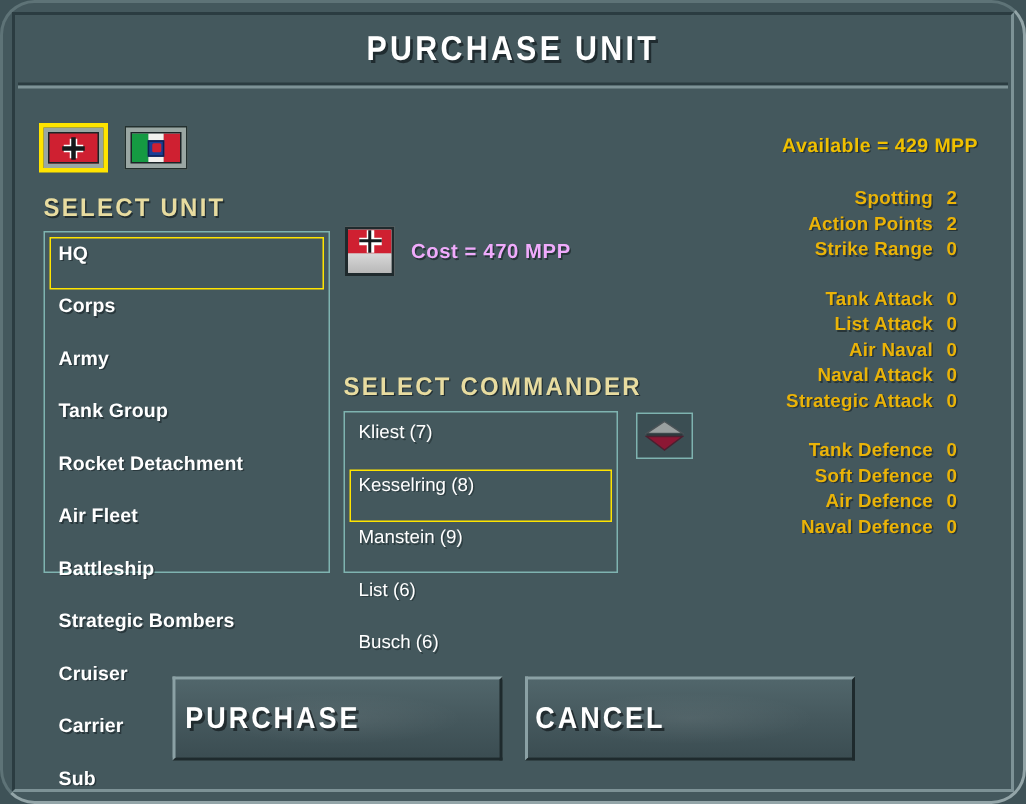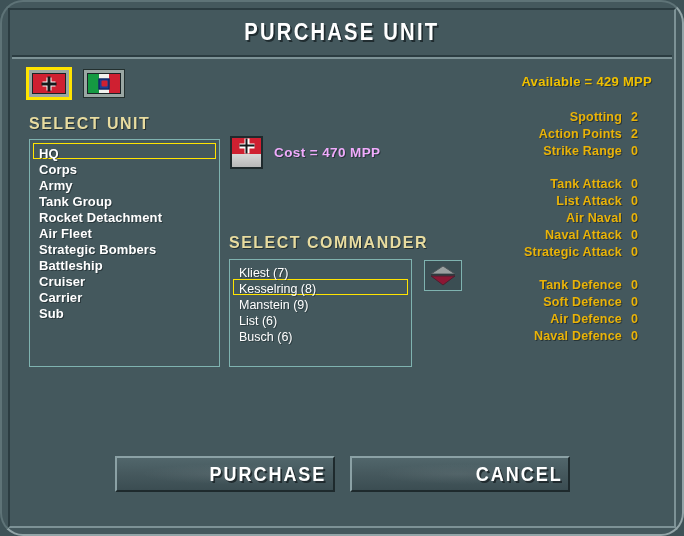--- a/index.html
+++ b/index.html
@@ -58,21 +58,21 @@
     position: absolute;
     left: 2px; top: 45px;
     width: 660px; height: 4px;
     border-top: 2px solid #2b3c41;
     border-bottom: 2px solid #7d9296;
   }
 
   
   #content {
     position: absolute;
-    left: 0; top: 41px;
+    left: 0; top: 56px;
     width: 664px; height: 467px; padding-left: 32px;
   }
 
   
   #flag-row {
     position: absolute;
     left: 18px; top: 18px;
     display: flex;
     gap: 13px;
   }
@@ -180,21 +180,21 @@
   .listbox {
     position: absolute;
     background: #44585d;
     border: 1px solid #7fb3b0;
     padding: 3px 0 4px 0;
   }
   #unit-list { left: 19px; top: 88px; width: 191px; height: 228px; }
   #cmdr-list { left: 219px; top: 208px; width: 183px; height: 108px; }
 
   .list-item {
-    height: 16px;
+    height: 35px;
     line-height: 19px;
     padding: 0 5px;
     margin: 0 3px;
     color: #ffffff;
     font-size: 13px;
     white-space: nowrap;
     cursor: pointer;
     border: 1px solid transparent;
   }
   #unit-list .list-item {
@@ -300,30 +300,30 @@
   
   #buttons {
     position: absolute;
     left: 0; bottom: 26px;
     width: 664px;
     display: flex;
     justify-content: center;
     gap: 15px;
   }
   .big-btn {
-    width: 220px; height: 36px;
+    width: 220px; height: 56px;
     position: relative;
     background: linear-gradient(180deg,#51666b 0%,#46595e 48%,#3b4d52 100%);
     border-top: 2px solid #8ba1a5;
     border-left: 2px solid #8ba1a5;
     border-right: 2px solid #1e2a2d;
     border-bottom: 2px solid #1e2a2d;
     display: flex;
     align-items: center;
-    justify-content: flex-end;
+    justify-content: flex-start;
     cursor: pointer;
     overflow: hidden;
   }
   .big-btn::before {
     content: "";
     position: absolute;
     left: 12%; top: 18%;
     width: 76%; height: 64%;
     border-radius: 50%;
     background: radial-gradient(ellipse at center, rgba(255,255,255,0.07) 0%, rgba(255,255,255,0) 72%);
@@ -375,22 +375,22 @@
 
       <div class="section-head" id="unit-head">SELECT UNIT</div>
 
       <div class="listbox" id="unit-list">
         <div class="list-item selected">HQ</div>
         <div class="list-item">Corps</div>
         <div class="list-item">Army</div>
         <div class="list-item">Tank Group</div>
         <div class="list-item">Rocket Detachment</div>
         <div class="list-item">Air Fleet</div>
+        <div class="list-item">Battleship</div>
         <div class="list-item">Strategic Bombers</div>
-        <div class="list-item">Battleship</div>
         <div class="list-item">Cruiser</div>
         <div class="list-item">Carrier</div>
         <div class="list-item">Sub</div>
       </div>
 
       <div id="cost-block">
         <div class="unit-icon">
           <div class="top"></div>
           <div class="bot"></div>
           <div class="cross">

